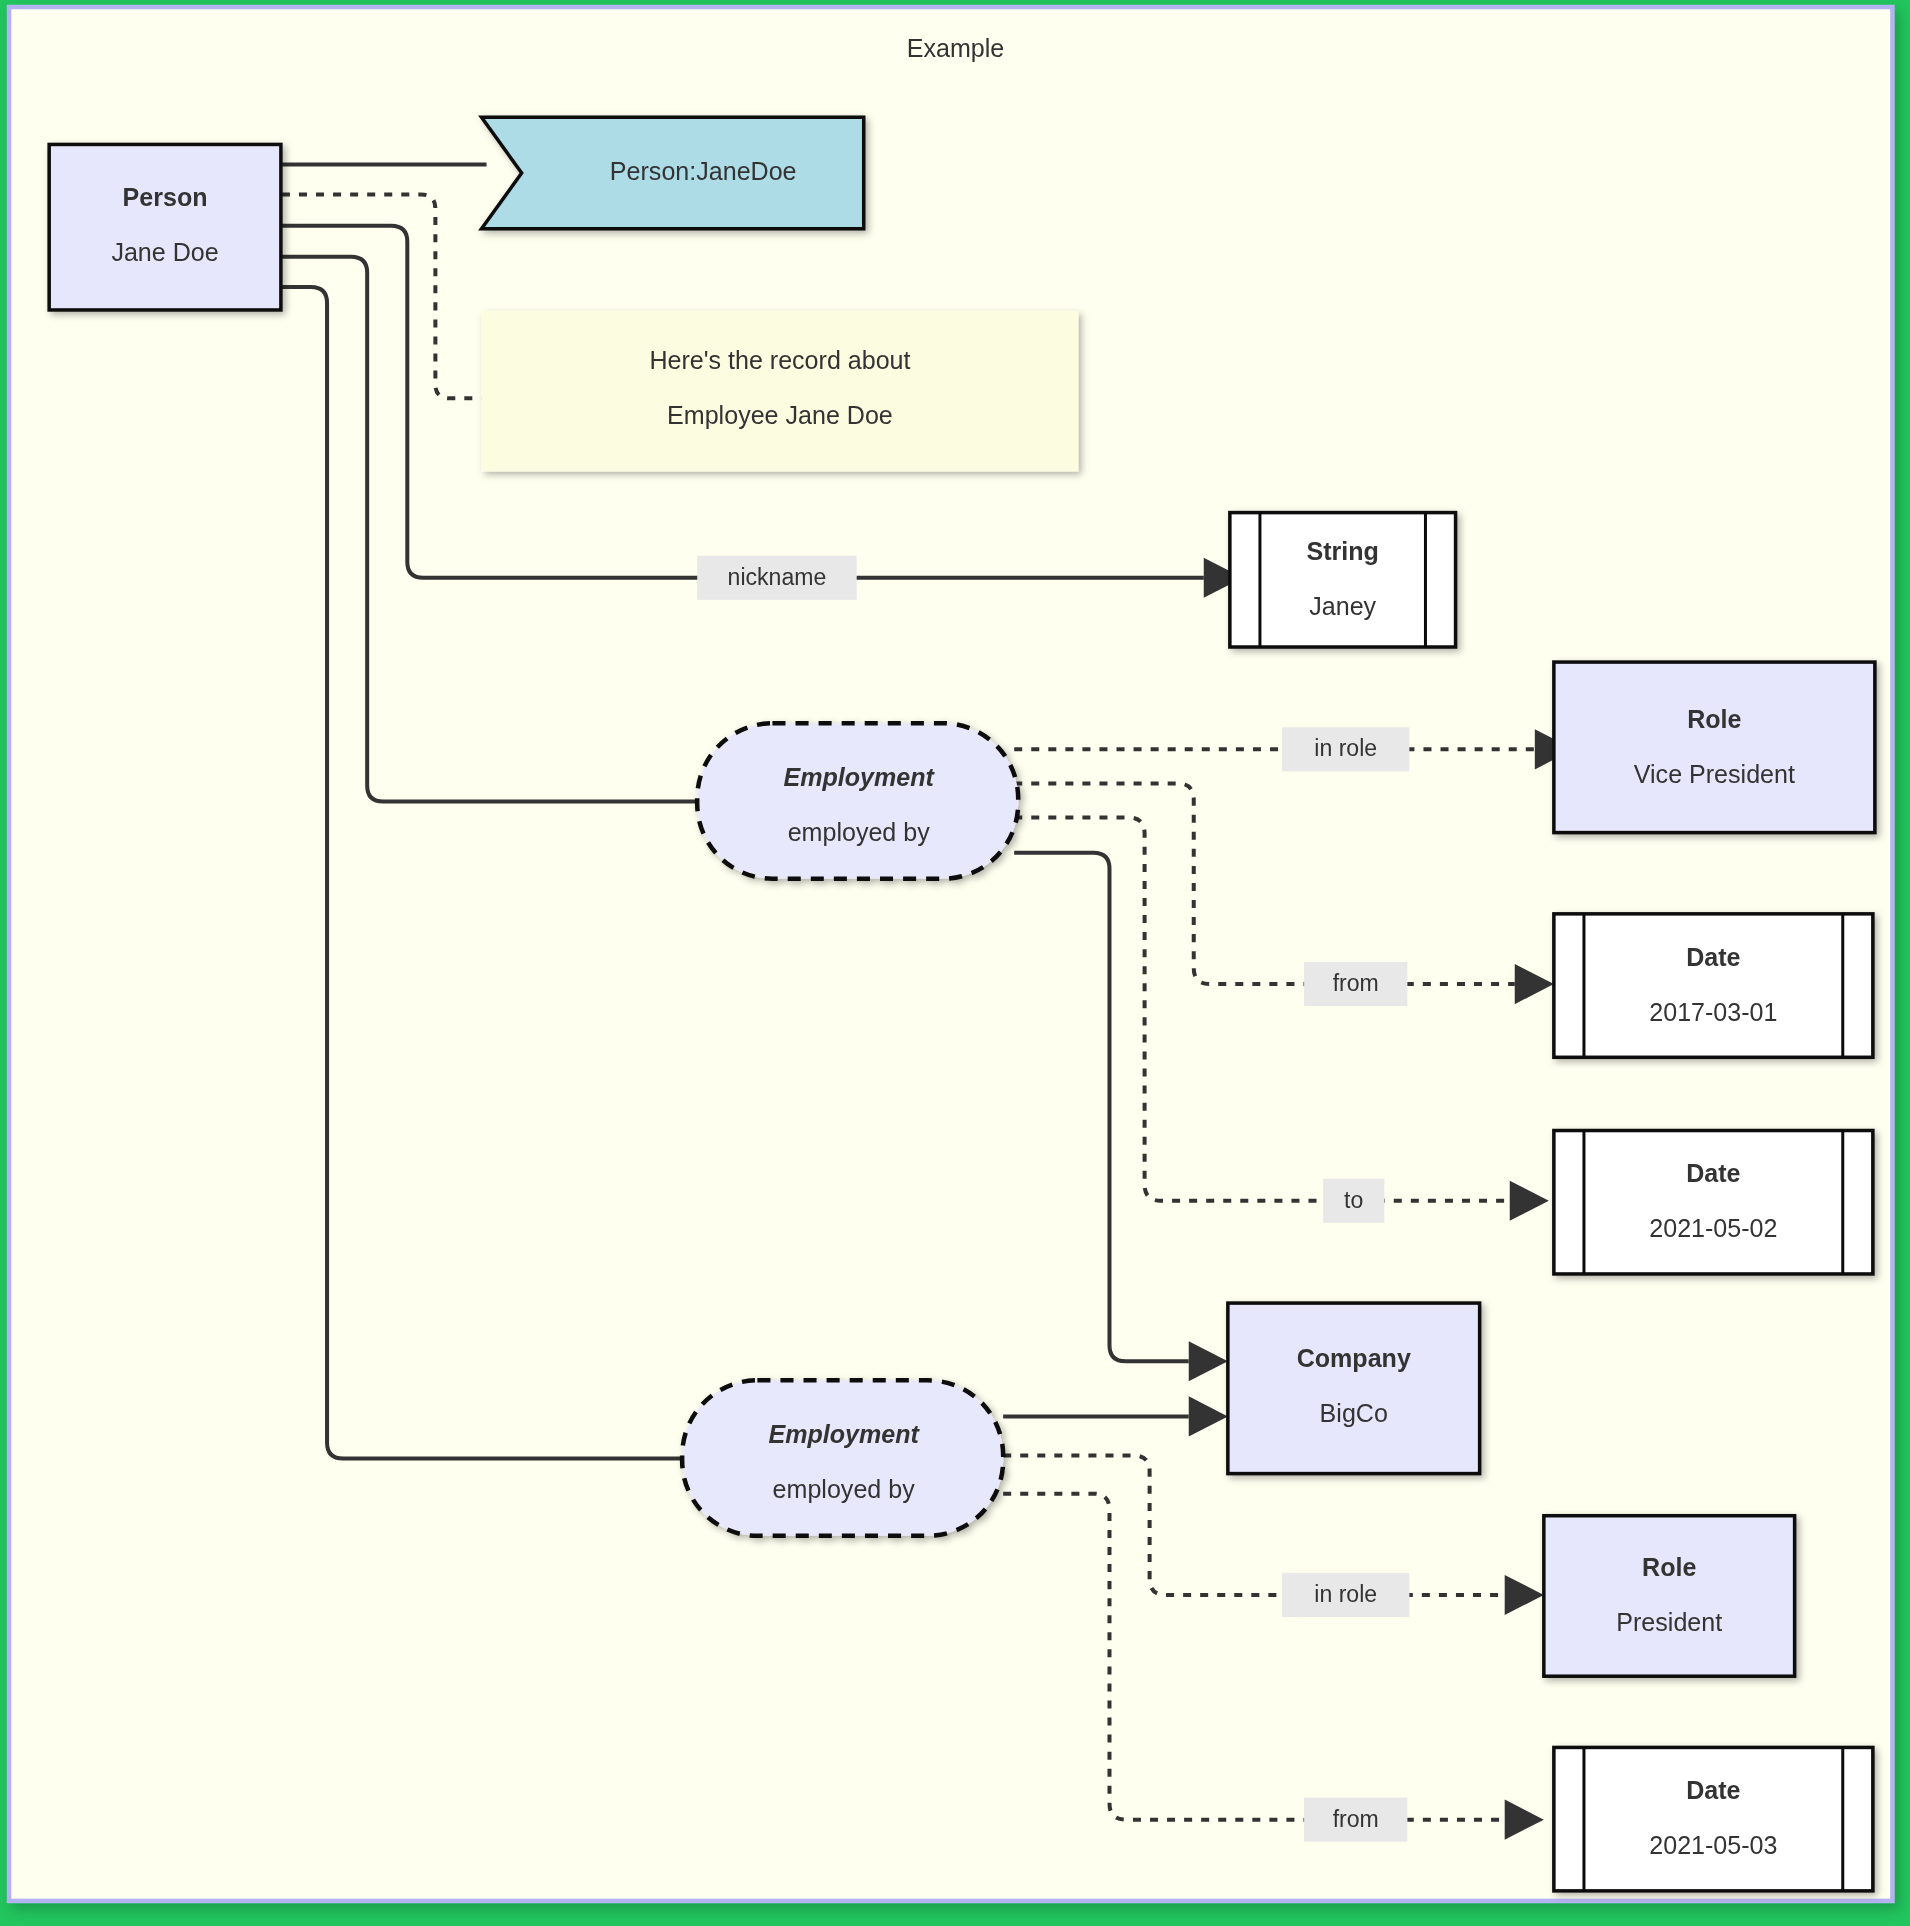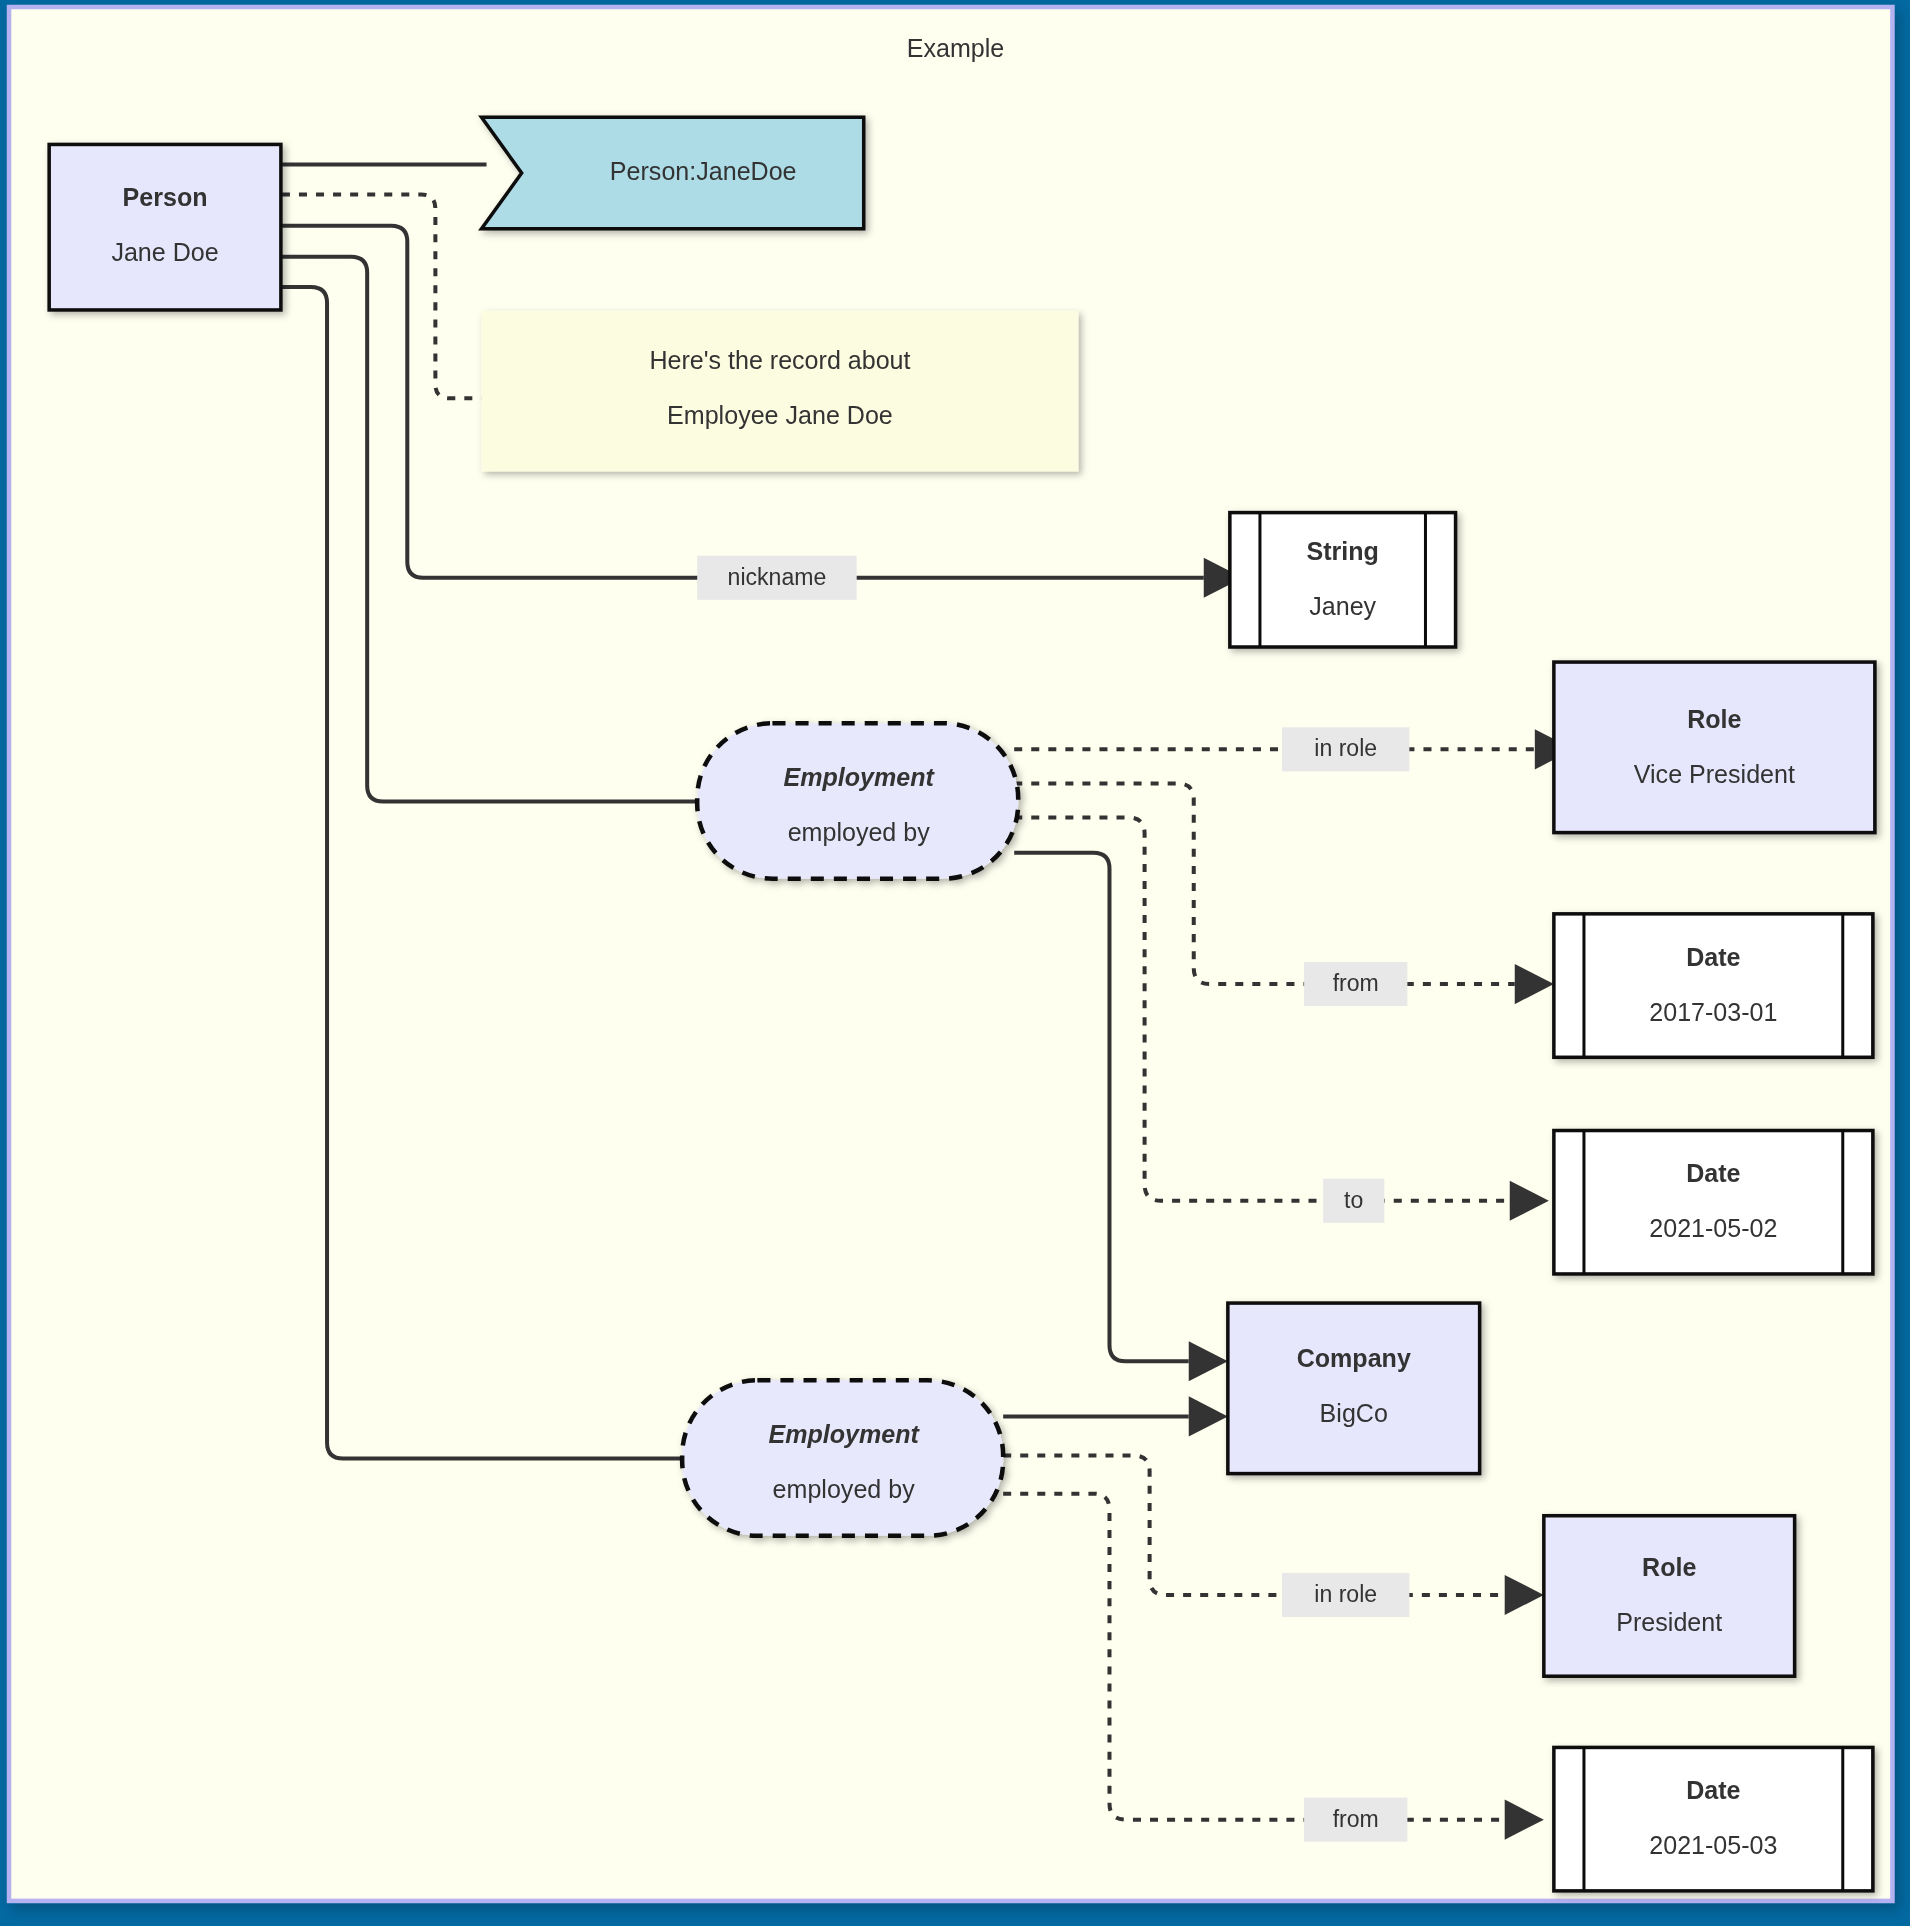--- a/index.html
+++ b/index.html
@@ -5,21 +5,21 @@
   html, body {
     margin: 0;
     padding: 0;
     background: #ffffff;
     font-family: "Liberation Sans", sans-serif;
   }
   #stage {
     position: relative;
     width: 1910px;
     height: 1926px;
-    background: #0369a1;
+    background: #22c55e;
     overflow: hidden;
   }
   svg#canvas {
     position: absolute;
     left: 0;
     top: 0;
     width: 1910px;
     height: 1926px;
     display: block;
   }

